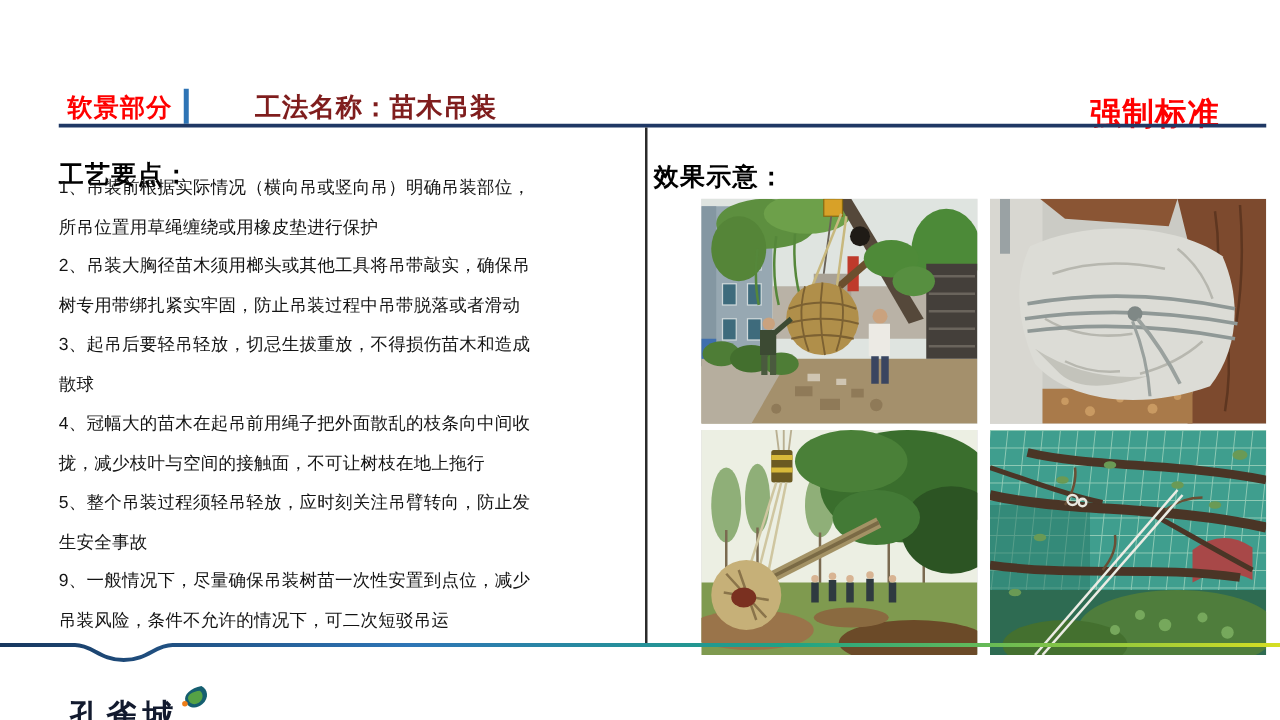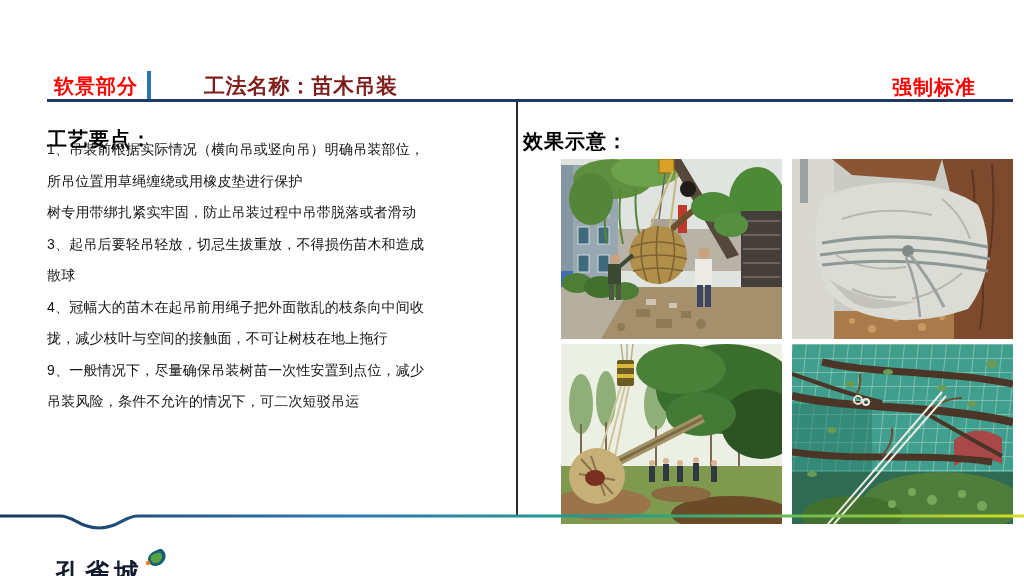--- a/index.html
+++ b/index.html
@@ -3,21 +3,21 @@
 <meta charset="utf-8">
 <style>
   html,body{margin:0;padding:0;background:#fff;}
   .slide{position:relative;width:1024px;height:576px;background:#fff;overflow:hidden;
          font-family:"Liberation Sans","DejaVu Sans",sans-serif;}
   
   .section-label{position:absolute;left:54px;top:73px;font-size:20px;font-weight:bold;
                  color:var(--accent_red,#f00);letter-spacing:1px;text-align:right;}
   .hdr-bar{position:absolute;left:147px;top:71px;width:4px;height:28px;background:var(--header_bar_blue,#2e74b5);}
   .page-title{position:absolute;left:160px;top:72px;font-size:21px;font-weight:bold;color:#7f1d1d;letter-spacing:0.5px;margin-left:44px;}
-  .standard{position:absolute;right:48px;top:74px;font-size:20px;font-weight:bold;color:var(--accent_red,#f00);letter-spacing:1px;}
+  .standard{position:absolute;right:48px;top:74px;font-size:25px;font-weight:bold;color:var(--accent_red,#f00);letter-spacing:1px;}
   .hdr-underline{position:absolute;left:47px;top:99px;width:966px;height:3px;background:var(--underline_navy,#1f3864);}
   
   .col-divider{position:absolute;left:516px;top:102px;width:2px;height:414px;background:var(--divider_gray,#2b2b2b);}
   .panel-h{position:absolute;font-size:20px;font-weight:bold;color:#000;letter-spacing:1px;font-family:Liberation Serif, serif;}
   .left-h{left:47px;top:109px;}
   .right-h{left:523px;top:111px;}
   .points{position:absolute;left:47px;top:134px;width:465px;}
   .pt-line{white-space:nowrap;height:31.5px;line-height:31.5px;font-size:14px;color:#141414;letter-spacing:0.2px;}
   
   .photo{position:absolute;width:221px;height:180px;overflow:hidden;background:#ddd;}
@@ -41,25 +41,28 @@
   <span class="section-label">软景部分</span>
   <span class="hdr-bar"></span>
   <span class="page-title">工法名称：苗木吊装</span>
   <span class="standard">强制标准</span>
   <div class="hdr-underline"></div>
 
   <h2 class="panel-h left-h">工艺要点：</h2>
   <div class="points">
     <div class="pt-line">1、吊装前根据实际情况（横向吊或竖向吊）明确吊装部位，</div>
     <div class="pt-line">所吊位置用草绳缠绕或用橡皮垫进行保护</div>
+    <div class="pt-line">2、吊装大胸径苗木须用榔头或其他工具将吊带敲实，确保吊</div>
     <div class="pt-line">树专用带绑扎紧实牢固，防止吊装过程中吊带脱落或者滑动</div>
     <div class="pt-line">3、起吊后要轻吊轻放，切忌生拔重放，不得损伤苗木和造成</div>
     <div class="pt-line">散球</div>
     <div class="pt-line">4、冠幅大的苗木在起吊前用绳子把外面散乱的枝条向中间收</div>
     <div class="pt-line">拢，减少枝叶与空间的接触面，不可让树枝在地上拖行</div>
+    <div class="pt-line">5、整个吊装过程须轻吊轻放，应时刻关注吊臂转向，防止发</div>
+    <div class="pt-line">生安全事故</div>
     <div class="pt-line">9、一般情况下，尽量确保吊装树苗一次性安置到点位，减少</div>
     <div class="pt-line">吊装风险，条件不允许的情况下，可二次短驳吊运</div>
   </div>
 
   <div class="col-divider"></div>
 
   <h2 class="panel-h right-h">效果示意：</h2>
 
   <figure class="photo ph1" aria-label="crane-lifting-rootball-street-photo">
     <svg viewBox="0 0 221 180" preserveAspectRatio="none">

